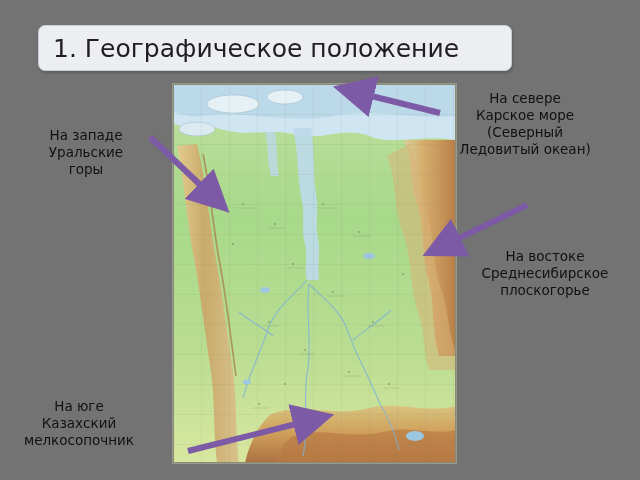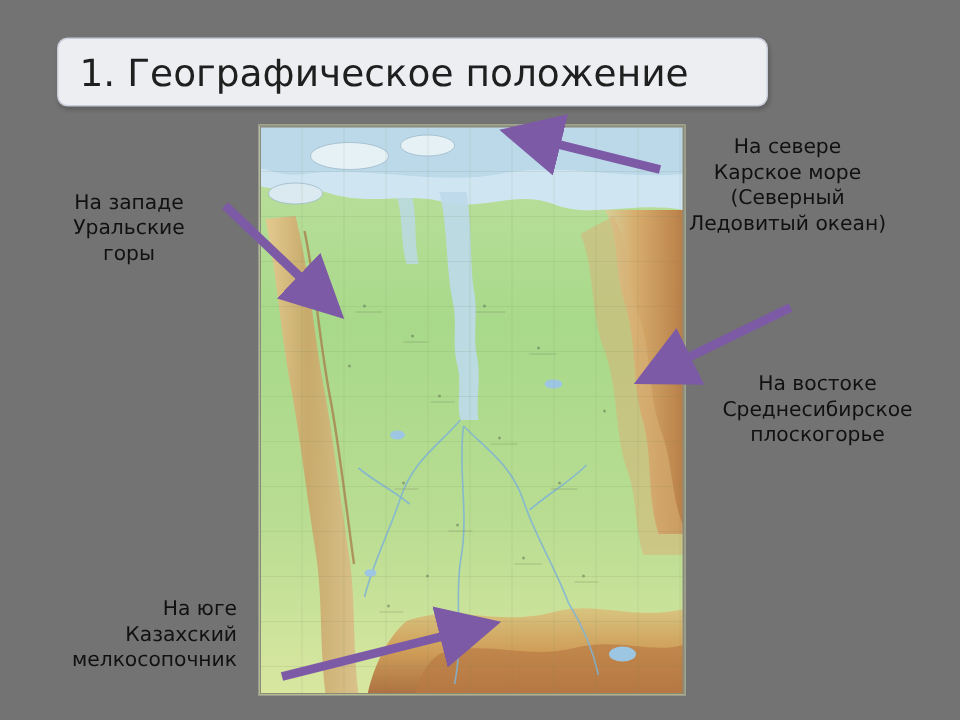--- a/index.html
+++ b/index.html
@@ -83,21 +83,20 @@
   }
   .label-east {
     left: 452px;
     top: 248px;
     width: 186px;
   }
   .label-south {
     left: 0px;
     top: 398px;
     width: 158px;
-    text-align: right;
   }
 
   
   .arrow-layer {
     position: absolute;
     left: 0; top: 0;
     width: 640px;
     height: 480px;
     pointer-events: none;
   }

